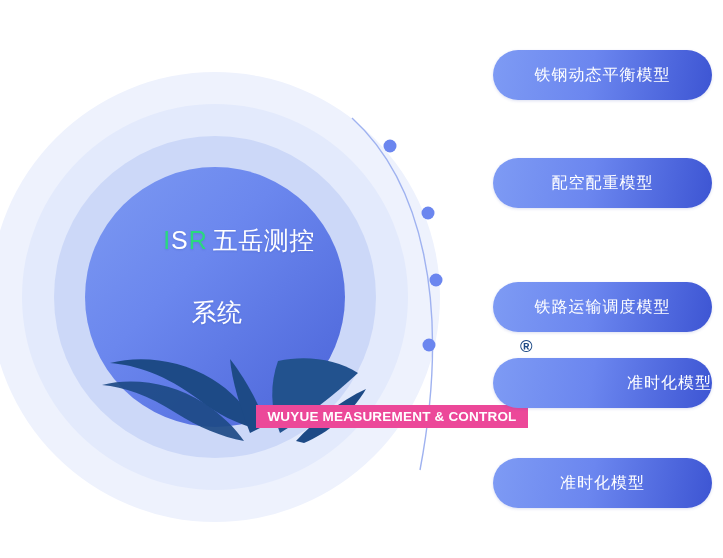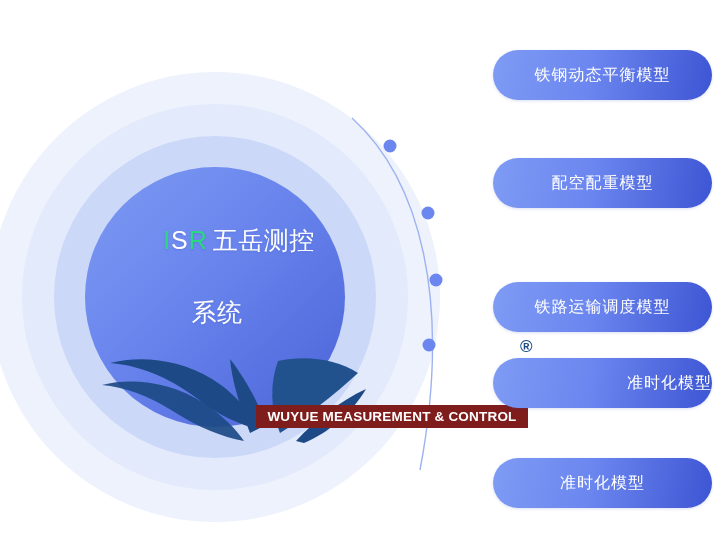--- a/index.html
+++ b/index.html
@@ -108,21 +108,21 @@
     height: 112px;
     z-index: 8;
     pointer-events: none;
   }
   .wm-band {
     position: absolute;
     left: 156px;
     top: 72px;
     width: 272px;
     height: 23px;
-    background: #7f1d1d;
+    background: #ec4899;
     color: #ffffff;
     font-size: 13.5px;
     line-height: 23px;
     text-align: center;
     letter-spacing: 0.2px;
     font-weight: 600;
     white-space: nowrap;
   }
   .wm-cn {
     position: absolute;

